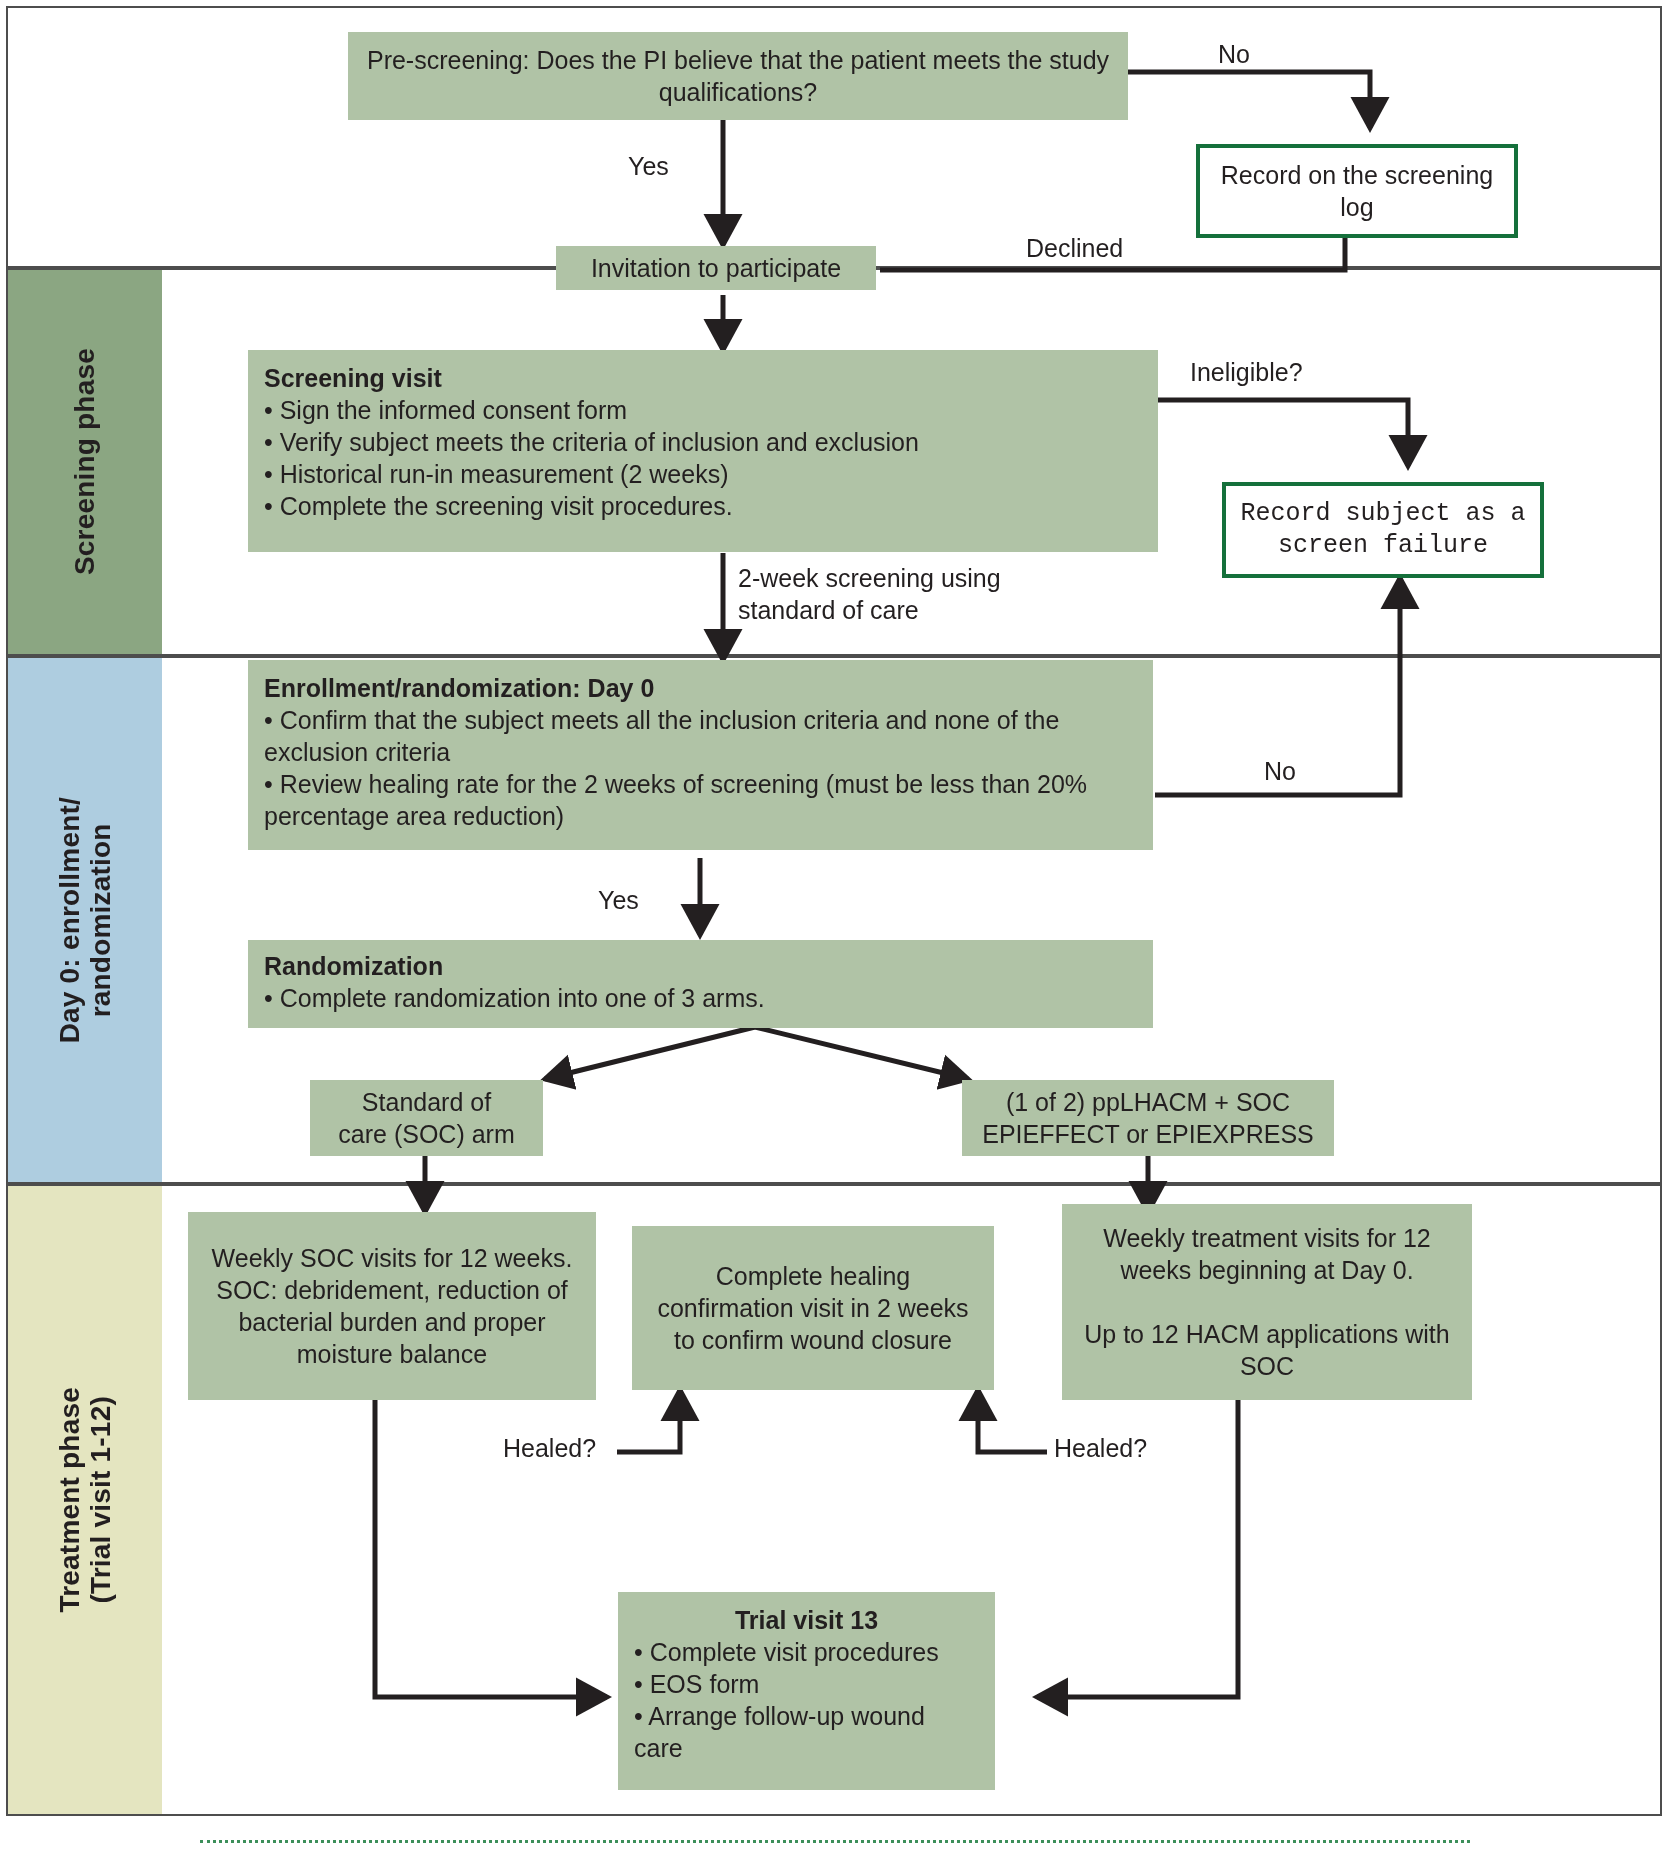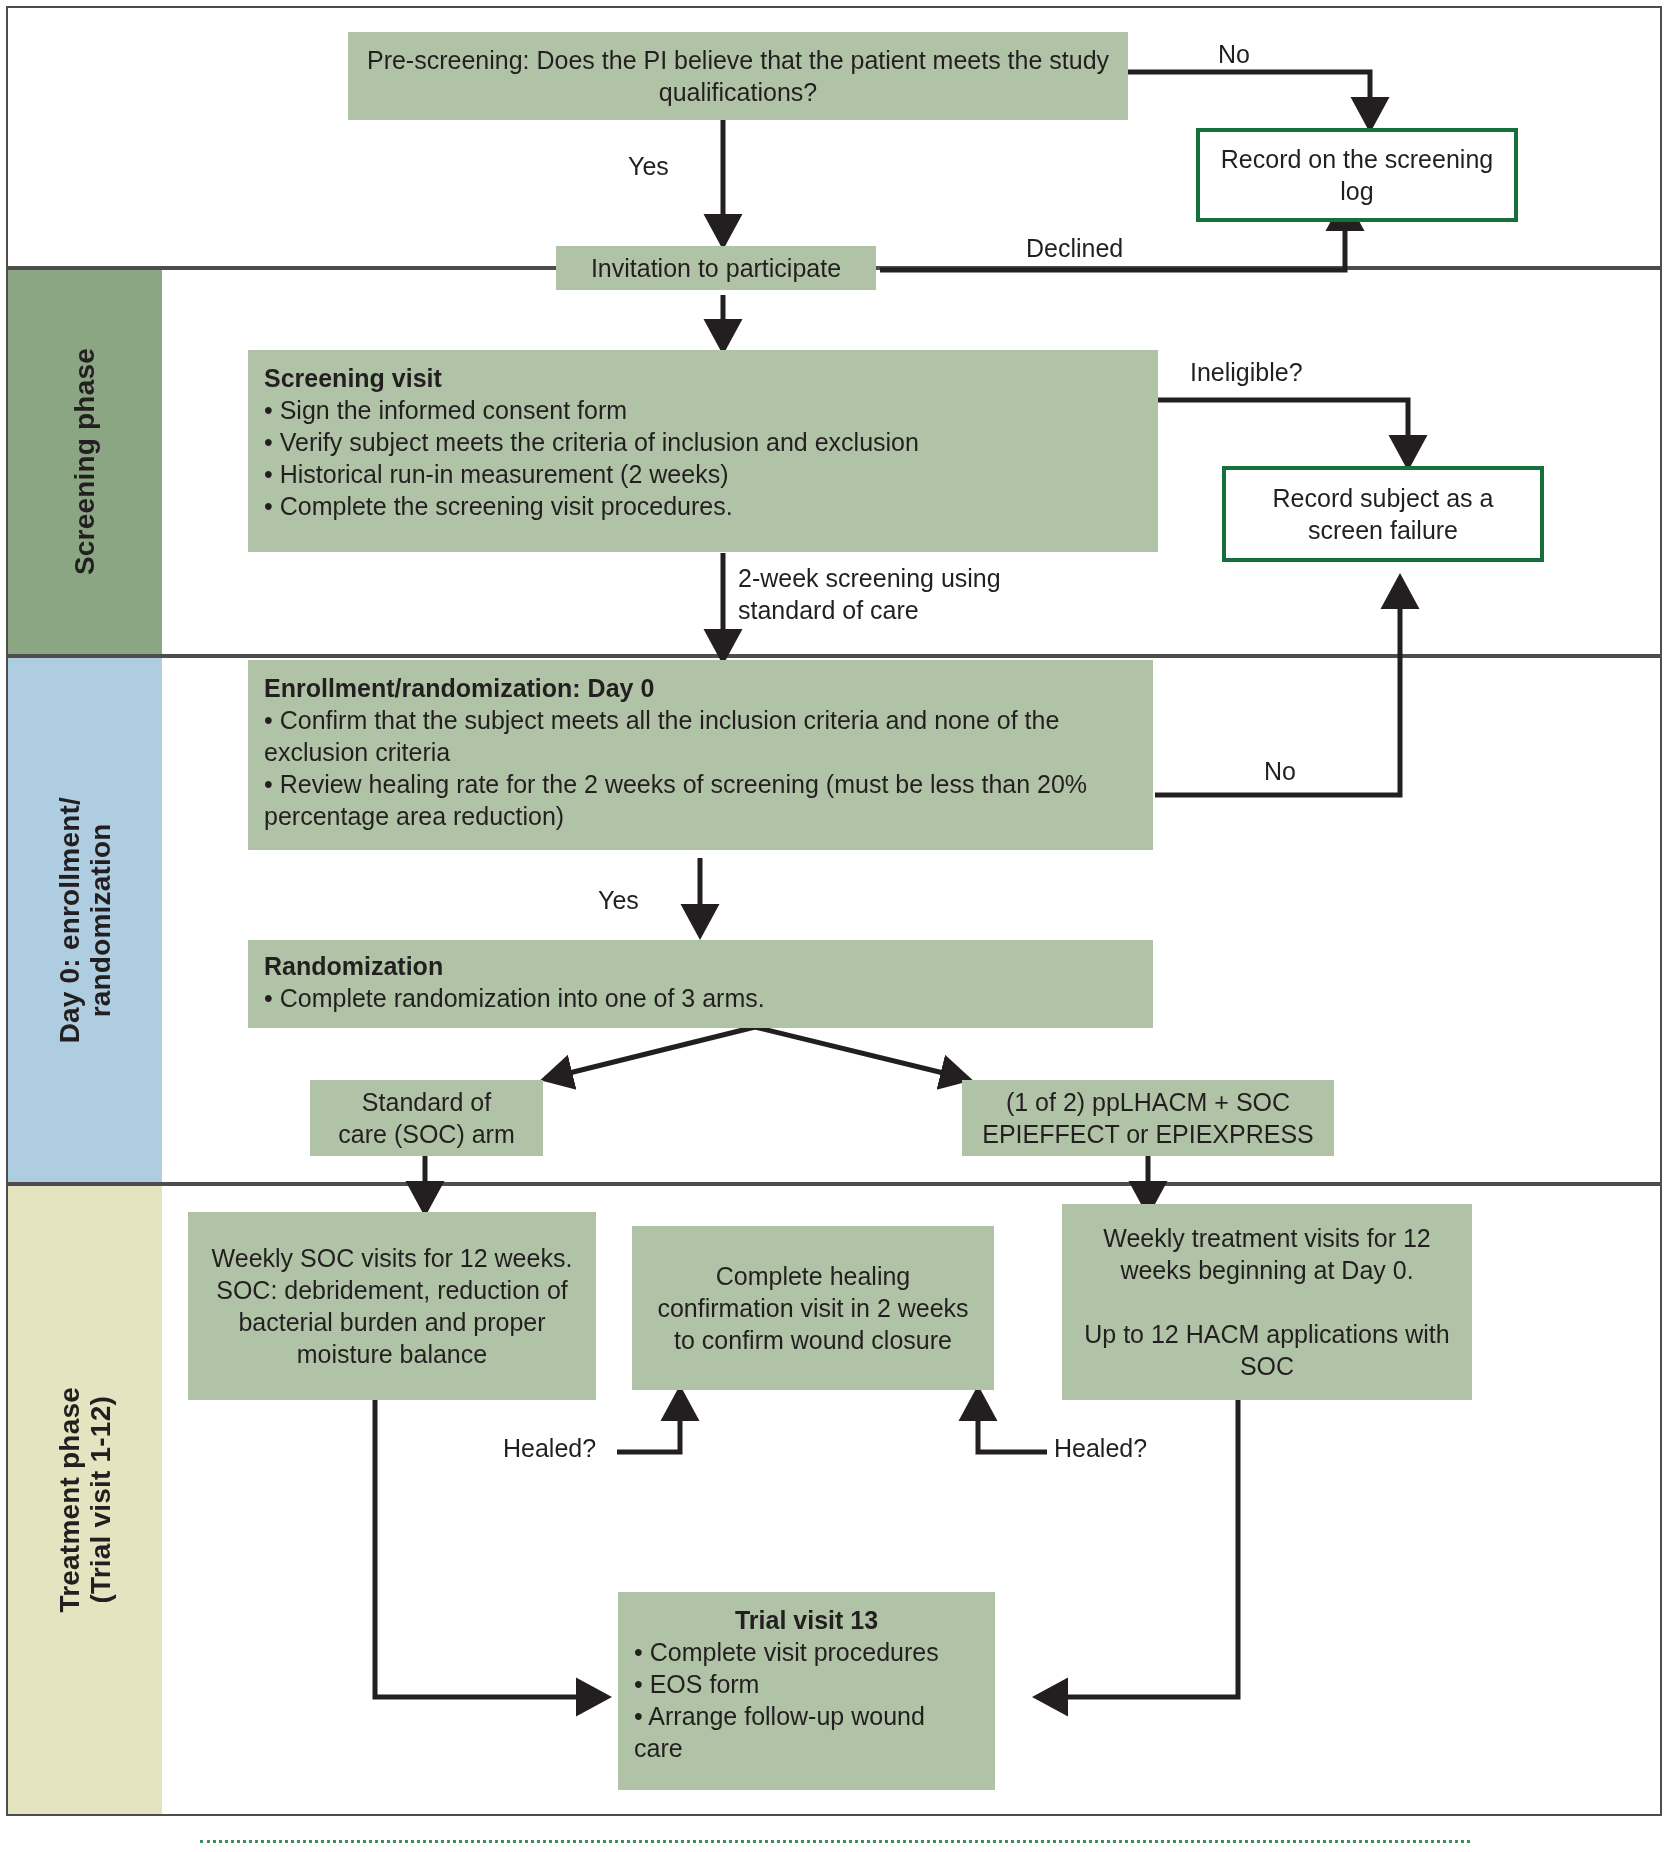--- a/index.html
+++ b/index.html
@@ -17,21 +17,21 @@
 
   
   .gbox{position:absolute;box-sizing:border-box;background:#b0c3a6;color:#231f20;
         font-size:25px;line-height:1.28;padding:8px 12px;}
   .gbox.center{display:flex;flex-direction:column;align-items:center;justify-content:center;text-align:center;}
   .gbox.left{text-align:left;}
   .gbox b{font-weight:bold;display:block;}
   .gbox .li{display:block;}
   .obox{position:absolute;box-sizing:border-box;background:#ffffff;border:4px solid #15703b;
         display:flex;align-items:center;justify-content:center;text-align:center;
-        font-size:25px;line-height:1.3;color:#231f20;}
+        font-size:25px;line-height:1.3;color:#231f20;margin-top:16px;}
 
   
   .elabel{position:absolute;font-size:25px;color:#231f20;white-space:nowrap;}
 
   
   #wires{position:absolute;left:0;top:0;width:1668px;height:1852px;pointer-events:none;}
 
   .footrule{position:absolute;border-top:3px dotted #3c8f5a;}
 </style>
 </head>
@@ -116,21 +116,21 @@
   </div>
 
   <div class="gbox left" style="left:248px;top:350px;width:910px;height:202px;padding:12px 16px;">
     <b>Screening visit</b>
     <span class="li">• Sign the informed consent form</span>
     <span class="li">• Verify subject meets the criteria of inclusion and exclusion</span>
     <span class="li">• Historical run-in measurement (2 weeks)</span>
     <span class="li">• Complete the screening visit procedures.</span>
   </div>
 
-  <div class="obox" style="left:1222px;top:466px;width:322px;height:96px;">
+  <div class="obox" style="left:1222px;top:466px;width:322px;height:96px;font-family:Liberation Mono, monospace;">
     <span style="padding:0 10px;">Record subject as a screen failure</span>
   </div>
 
   <div class="gbox left" style="left:248px;top:660px;width:905px;height:190px;padding:12px 16px;">
     <b>Enrollment/randomization: Day 0</b>
     <span class="li">• Confirm that the subject meets all the inclusion criteria and none of the exclusion criteria</span>
     <span class="li">• Review healing rate for the 2 weeks of screening (must be less than 20% percentage area reduction)</span>
   </div>
 
   <div class="gbox left" style="left:248px;top:940px;width:905px;height:88px;padding:10px 16px;">

